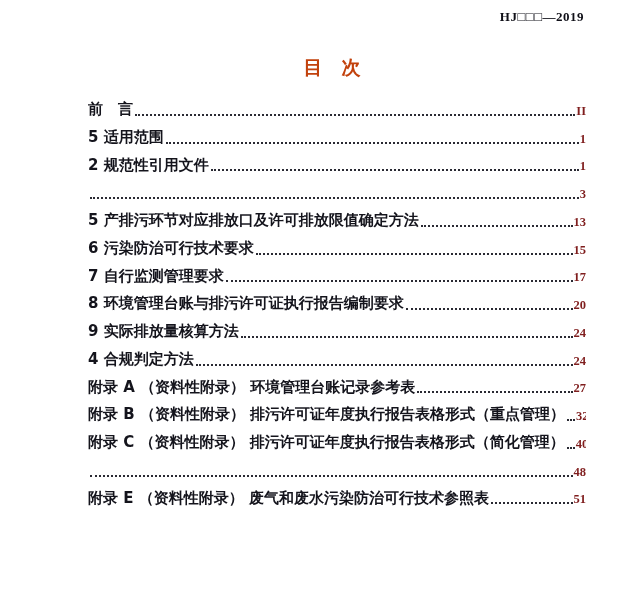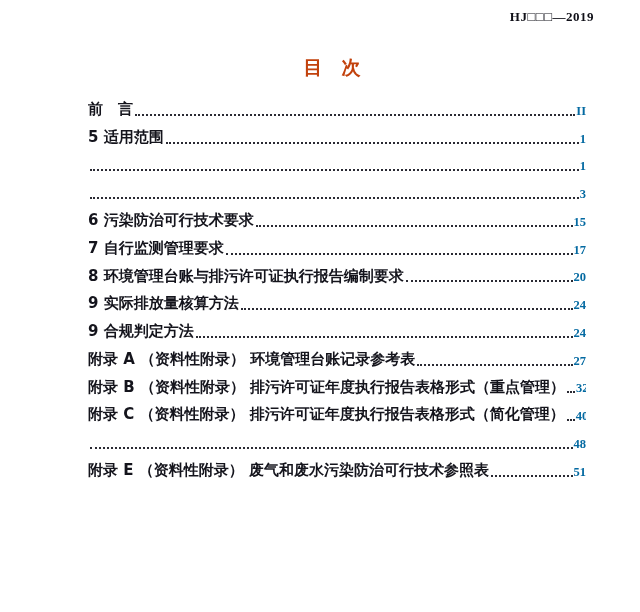--- a/index.html
+++ b/index.html
@@ -9,21 +9,21 @@
     font-family: "DejaVu Sans", "Liberation Sans", sans-serif;
   }
   .page {
     position: relative;
     width: 640px; height: 612px;
     background: #ffffff;
     overflow: hidden;
   }
   .header-code {
     position: absolute;
-    top: 9px; right: 46px;
+    top: 9px; right: 56px;
     font-family: "Liberation Serif", "DejaVu Serif", serif;
     font-weight: bold;
     font-size: 13px;
     color: #101018;
     letter-spacing: 0.5px;
   }
   .doc-title {
     position: absolute;
     top: 55px; left: 12px;
     width: 100%;
@@ -56,21 +56,21 @@
     flex: 1 1 auto;
     border-bottom: 2px dotted #2a2a33;
     margin: 0 1px 3px 2px;
     min-width: 8px;
   }
   .toc-page {
     flex: 0 0 auto;
     font-family: "Liberation Serif", "DejaVu Serif", serif;
     font-size: 12.5px;
     font-weight: bold;
-    color: #0369a1;
+    color: #7f1d1d;
     line-height: 1.2;
   }
 </style>
 </head>
 <body>
 
 <div class="page">
 
   <div class="header-code">HJ□□□—2019</div>
 
@@ -84,30 +84,36 @@
         <span class="toc-page">II</span>
       </div>
 
       <div class="toc-row">
         <span class="toc-label">5 适用范围</span>
         <span class="dot-leader"></span>
         <span class="toc-page">1</span>
       </div>
 
       <div class="toc-row">
+        <span class="toc-label">2 规范性引用文件</span>
         <span class="dot-leader"></span>
         <span class="toc-page">1</span>
       </div>
 
 
       <div class="toc-row">
         <span class="dot-leader"></span>
         <span class="toc-page">3</span>
       </div>
 
+      <div class="toc-row">
+        <span class="toc-label">5 产排污环节对应排放口及许可排放限值确定方法</span>
+        <span class="dot-leader"></span>
+        <span class="toc-page">13</span>
+      </div>
 
       <div class="toc-row">
         <span class="toc-label">6 污染防治可行技术要求</span>
         <span class="dot-leader"></span>
         <span class="toc-page">15</span>
       </div>
 
       <div class="toc-row">
         <span class="toc-label">7 自行监测管理要求</span>
         <span class="dot-leader"></span>
@@ -120,21 +126,21 @@
         <span class="toc-page">20</span>
       </div>
 
       <div class="toc-row">
         <span class="toc-label">9 实际排放量核算方法</span>
         <span class="dot-leader"></span>
         <span class="toc-page">24</span>
       </div>
 
       <div class="toc-row">
-        <span class="toc-label">9 合规判定方法</span>
+        <span class="toc-label">4 合规判定方法</span>
         <span class="dot-leader"></span>
         <span class="toc-page">24</span>
       </div>
 
       <div class="toc-row">
         <span class="toc-label">附录 A （资料性附录） 环境管理台账记录参考表</span>
         <span class="dot-leader"></span>
         <span class="toc-page">27</span>
       </div>
 

